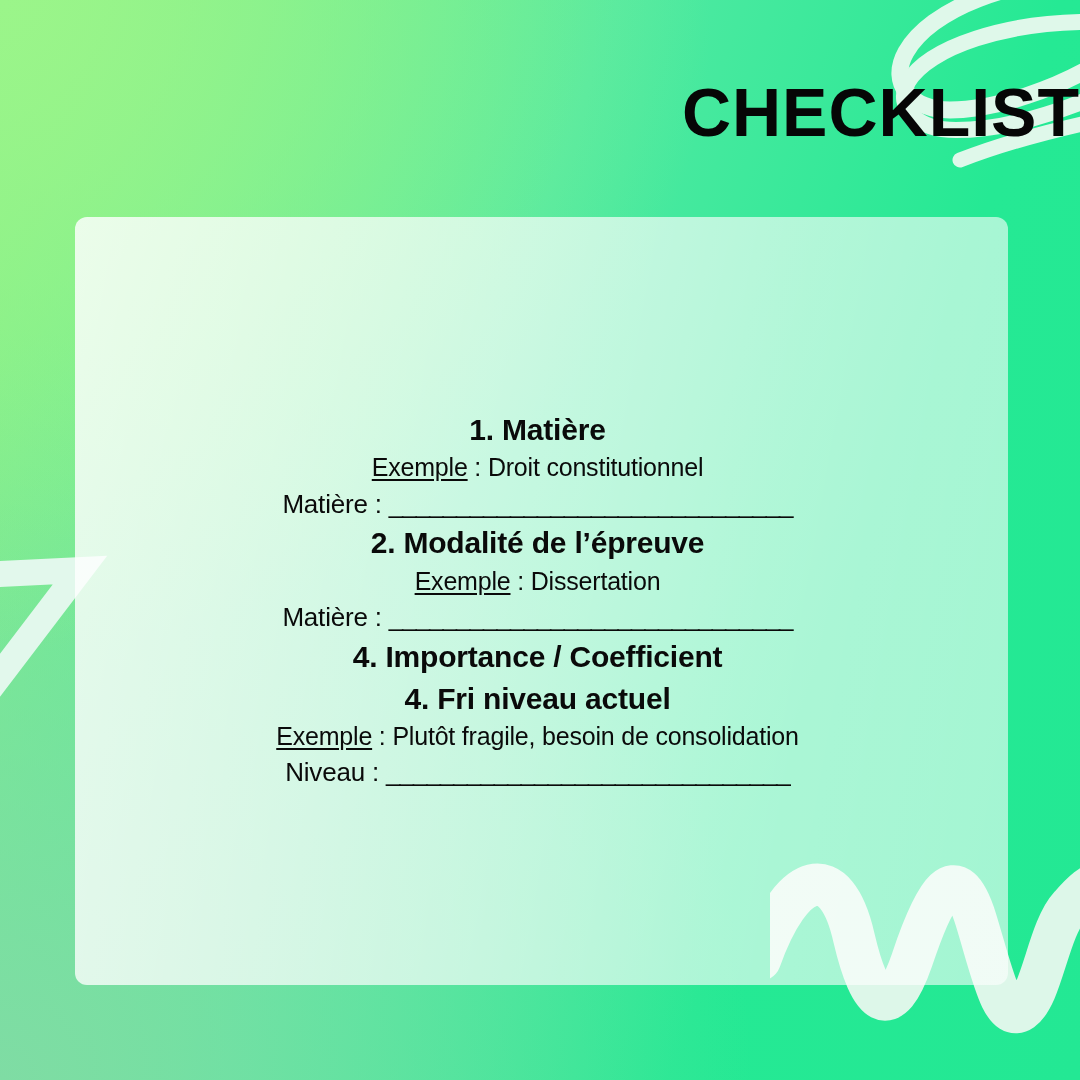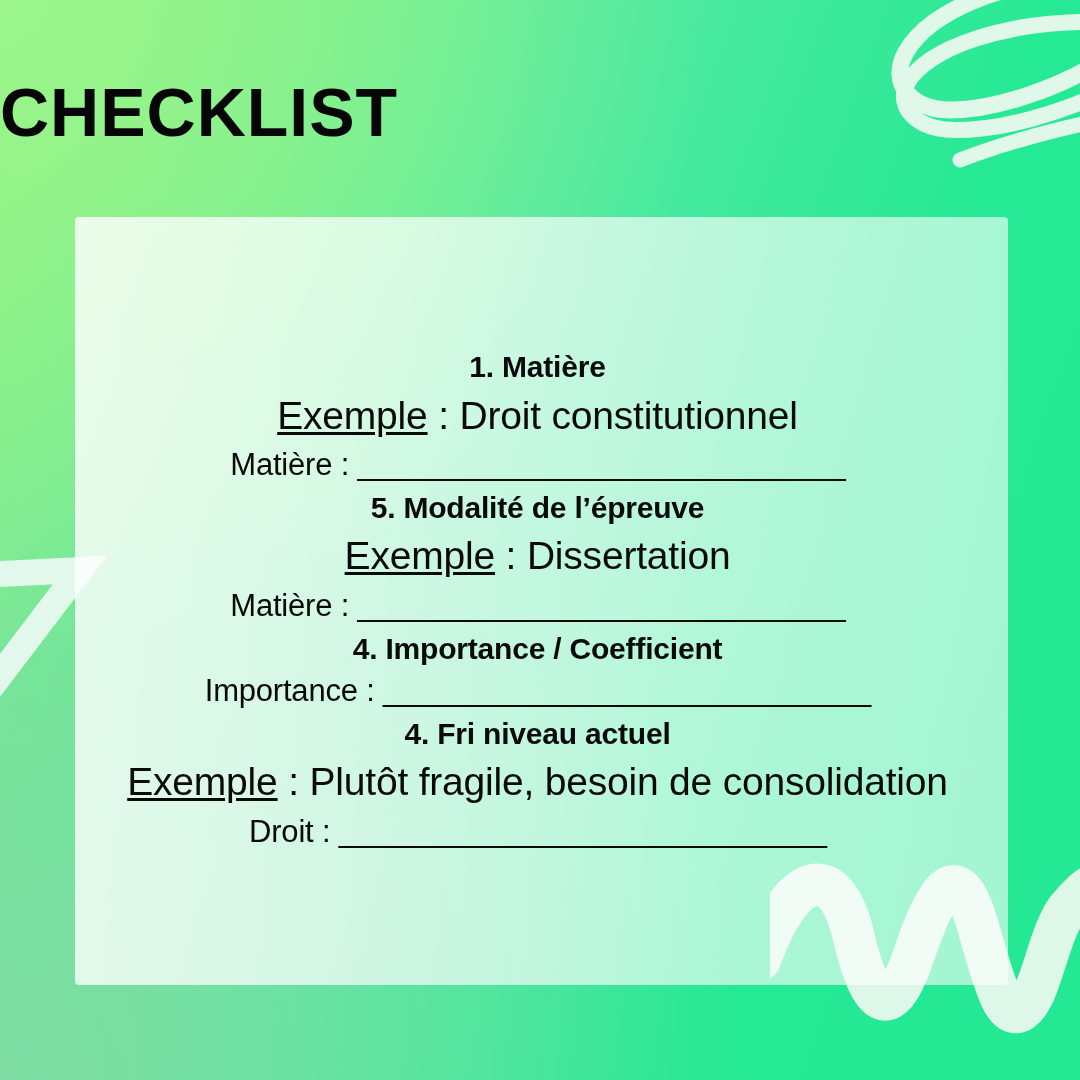--- a/index.html
+++ b/index.html
@@ -29,66 +29,66 @@
   .deco-left { left: -50px; top: 540px; width: 200px; height: 280px; }
   .deco svg { display: block; width: 100%; height: 100%; }
 
   
   #card {
     position: absolute;
     left: 75px;
     top: 217px;
     width: 933px;
     height: 768px;
-    border-radius: 4px;
+    border-radius: 12px;
     background: linear-gradient(100deg,
                 rgba(255,255,255,0.82) 0%,
                 rgba(255,255,255,0.70) 38%,
                 rgba(255,255,255,0.62) 70%,
                 rgba(255,255,255,0.58) 100%);
     box-sizing: border-box;
     padding: 18px 26px 20px 18px;
     display: flex;
     flex-direction: column;
     justify-content: center;
   }
 
   
   #title {
     position: absolute;
     top: 78px;
     left: 0;
     width: 100%;
-    text-align: left;
+    text-align: right;
     font-size: 68px;
     font-weight: 800;
     letter-spacing: 1px;
     color: #060606;
     line-height: 1;
   }
 
   
   .item { text-align: center; }
   .item-heading {
     font-size: 30px;
     font-weight: 700;
     color: #0a0a0a;
     line-height: 1.38;
     letter-spacing: -0.2px;
   }
   .item-example {
-    font-size: 39px;
+    font-size: 25px;
     font-weight: 400;
     color: #0a0a0a;
     line-height: 1.42;
     letter-spacing: -0.2px;
   }
   .example-word { text-decoration: underline; text-underline-offset: 3px; }
   .item-blank {
-    font-size: 31px;
+    font-size: 26px;
     font-weight: 400;
     color: #0a0a0a;
     line-height: 1.42;
     letter-spacing: -0.2px;
     white-space: nowrap;
   }
   .blank-line { letter-spacing: -1px; }
 </style>
 </head>
 <body>
@@ -120,31 +120,30 @@
 
   <div id="card">
 
     <div class="item">
       <div class="item-heading">1. Matière</div>
       <div class="item-example"><span class="example-word">Exemple</span><span> : </span><span>Droit constitutionnel</span></div>
       <div class="item-blank"><span>Matière : </span><span class="blank-line">______________________________</span></div>
     </div>
 
     <div class="item">
-      <div class="item-heading">5. Modalité de l’épreuve</div>
+      <div class="item-heading">2. Modalité de l’épreuve</div>
       <div class="item-example"><span class="example-word">Exemple</span><span> : </span><span>Dissertation</span></div>
       <div class="item-blank"><span>Matière : </span><span class="blank-line">______________________________</span></div>
     </div>
 
     <div class="item">
       <div class="item-heading">4. Importance / Coefficient</div>
-      <div class="item-blank"><span>Importance : </span><span class="blank-line">______________________________</span></div>
     </div>
 
     <div class="item">
       <div class="item-heading">4. Fri niveau actuel</div>
       <div class="item-example"><span class="example-word">Exemple</span><span> : </span><span>Plutôt fragile, besoin de consolidation</span></div>
-      <div class="item-blank"><span>Droit : </span><span class="blank-line">______________________________</span></div>
+      <div class="item-blank"><span>Niveau : </span><span class="blank-line">______________________________</span></div>
     </div>
 
 
   </div>
 </div>
 
 </body></html>

